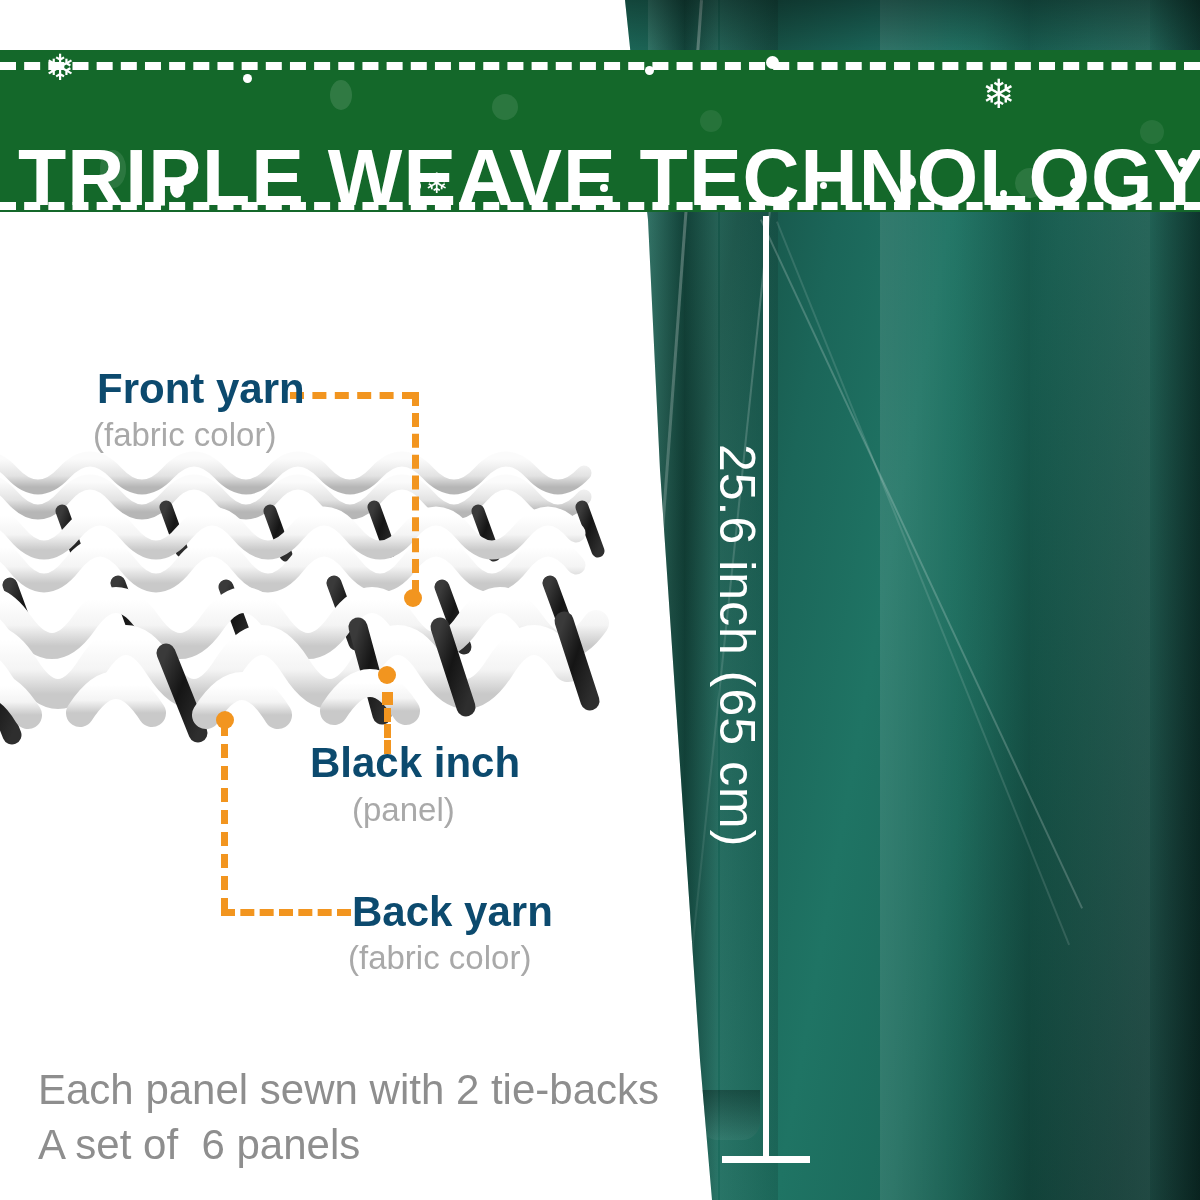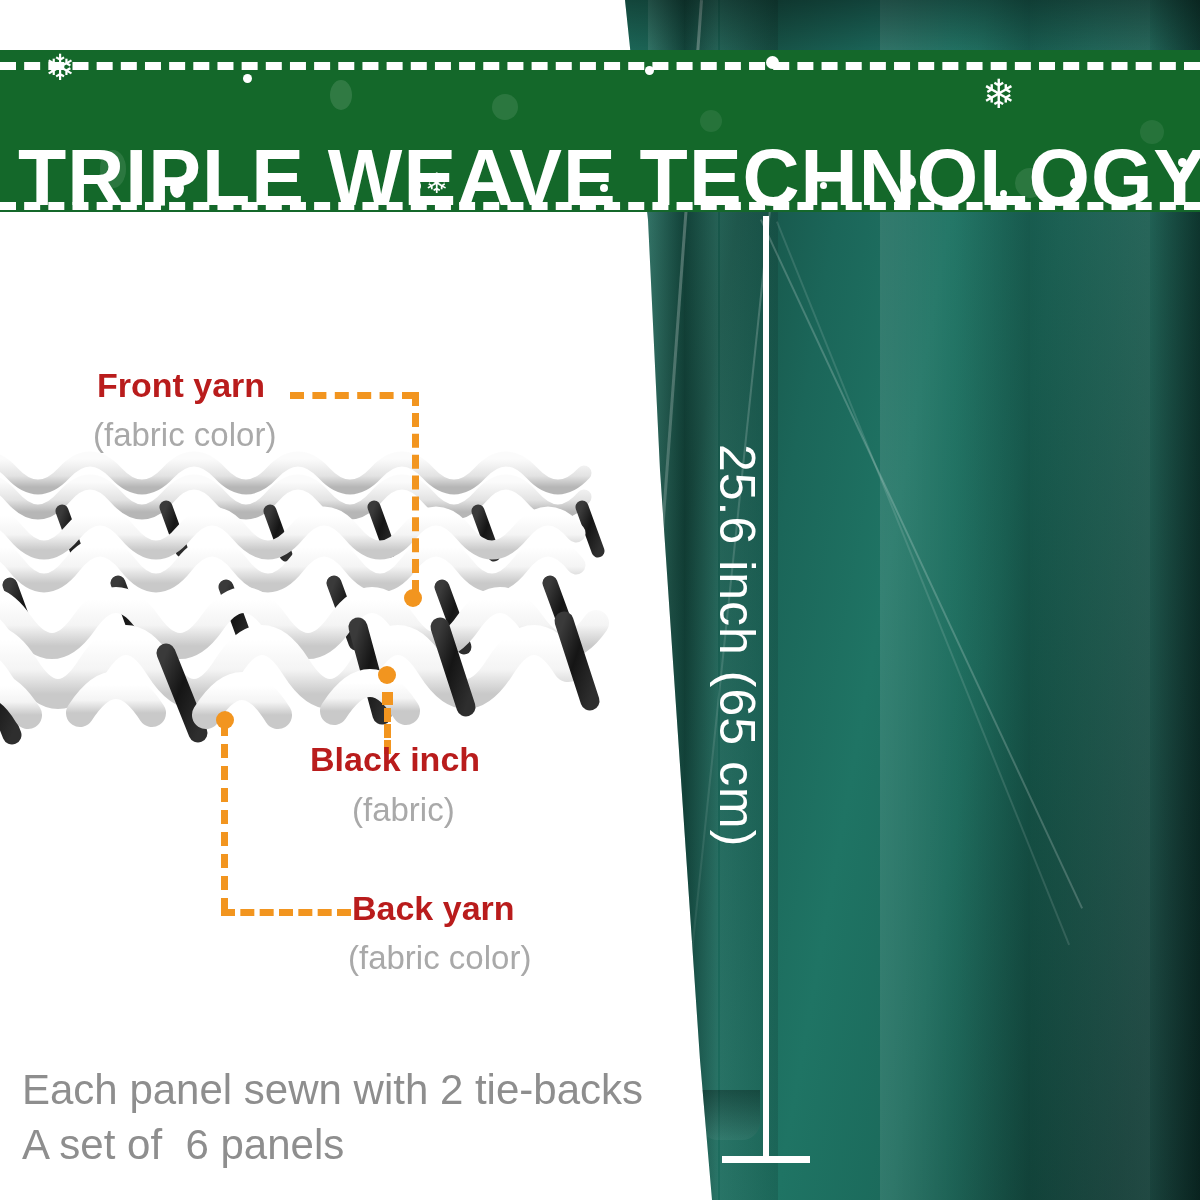--- a/index.html
+++ b/index.html
@@ -47,21 +47,21 @@
   .banner-title{position:absolute;left:18px;top:88px;color:#ffffff;font-size:79px;line-height:1;
                 font-weight:700;letter-spacing:1px;white-space:nowrap;}
   .bdot{position:absolute;border-radius:50%;}
   .snow{position:absolute;color:#ffffff;line-height:1;}
 
   
   .weave{position:absolute;left:-30px;top:415px;width:680px;height:350px;}
 
   
   .lab{position:absolute;white-space:nowrap;line-height:1;}
-  .lab-main{color:#b91c1c;font-weight:700;font-size:34px;}
+  .lab-main{color:#0c4a6e;font-weight:700;font-size:42px;}
   .lab-sub{color:#a9a9a9;font-weight:400;font-size:33px;}
   .l-front-main{left:97px;top:368px;}
   .l-front-sub {left:93px;top:418px;}
   .l-black-main{left:310px;top:742px;}
   .l-black-sub {left:352px;top:793px;}
   .l-back-main {left:352px;top:891px;}
   .l-back-sub  {left:348px;top:941px;}
 
   
   .dl{position:absolute;}
@@ -71,21 +71,21 @@
   .dl-sq{position:absolute;width:11px;height:13px;background:#F2951F;}
 
   
   .mline{position:absolute;left:763px;top:216px;width:6px;height:946px;background:#ffffff;}
   .mcap{position:absolute;left:722px;top:1156px;width:88px;height:7px;background:#ffffff;}
   .mlabel{position:absolute;left:766px;top:444px;color:#ffffff;font-size:50px;font-weight:400;
           white-space:nowrap;transform-origin:left top;transform:rotate(90deg);letter-spacing:1px;}
 
   
   .bottom-copy{position:absolute;left:22px;top:1062px;color:#8e8e8e;font-size:42px;line-height:1.32;}
-  .bottom-copy div{white-space:pre;}
+  .bottom-copy div{white-space:pre;margin-left:16px;}
 </style>
 </head>
 <body>
 
 <div id="stage">
 
   <div class="photo">
     <div class="photo-bg"></div>
     <div class="fold f1"></div>
     <div class="fold f2"></div>
@@ -188,21 +188,21 @@
   <div class="dl dl-v" style="left:384px;top:708px;height:46px;"></div>
 
   <div class="dl-dot" style="left:216px;top:711px;"></div>
   <div class="dl dl-v" style="left:221px;top:722px;height:190px;"></div>
   <div class="dl dl-h" style="left:221px;top:909px;width:130px;"></div>
 
   <div class="lab lab-main l-front-main">Front yarn</div>
   <div class="lab lab-sub l-front-sub">(fabric color)</div>
 
   <div class="lab lab-main l-black-main">Black inch</div>
-  <div class="lab lab-sub l-black-sub">(fabric)</div>
+  <div class="lab lab-sub l-black-sub">(panel)</div>
 
   <div class="lab lab-main l-back-main">Back yarn</div>
   <div class="lab lab-sub l-back-sub">(fabric color)</div>
 
   <div class="mline"></div>
   <div class="mcap"></div>
   <div class="mlabel">25.6 inch (65 cm)</div>
 
   <div class="banner">
     <div class="banner-dash dash-top"></div>

